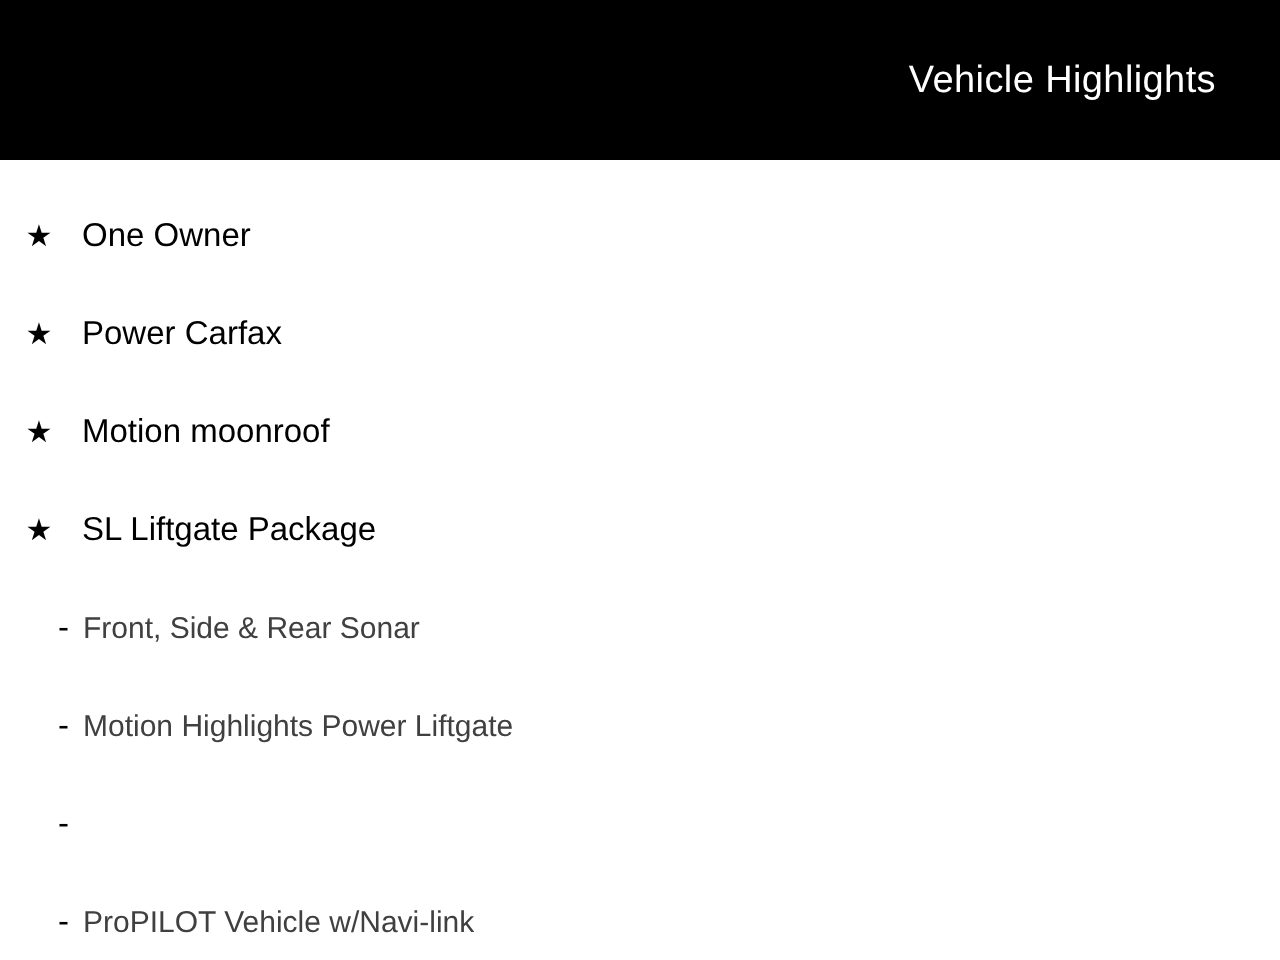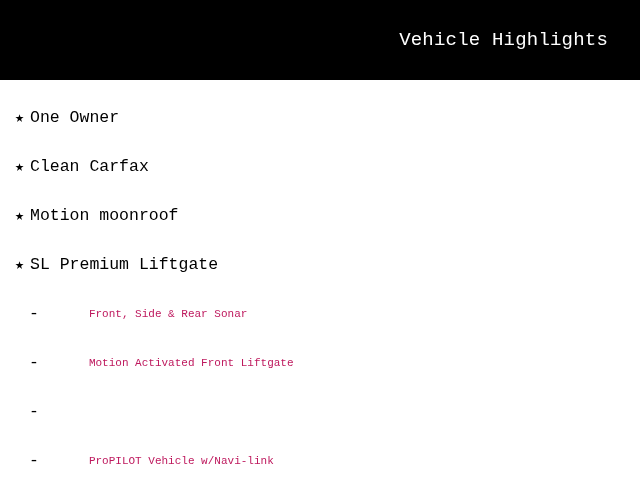--- a/index.html
+++ b/index.html
@@ -11,21 +11,20 @@
     height: 480px;
     background: #ffffff;
     font-family: "Liberation Sans", sans-serif;
     overflow: hidden;
   }
   .page {
     position: relative;
     width: 640px;
     height: 480px;
     background: #ffffff;
-    font-family: Liberation Mono, monospace;
   }
   .header {
     width: 640px;
     height: 80px;
     background: #000000;
     display: flex;
     align-items: center;
     justify-content: flex-end;
     box-sizing: border-box;
     padding-right: 32px;
@@ -52,81 +51,80 @@
     flex: 0 0 21px;
     text-align: center;
     font-size: 15px;
     color: #000000;
     line-height: 1;
   }
   .bullet-label {
     font-size: 16.5px;
     color: #000000;
     line-height: 1;
-    margin-left: 0;
+    margin-left: 11px;
   }
   .sub-row {
     display: flex;
     align-items: center;
     height: 49px;
     padding-left: 29px;
     box-sizing: border-box;
   }
   .sub-dash {
     font-size: 16.5px;
     color: #000000;
     line-height: 1;
     margin-right: 7px;
   }
   .sub-label {
-    font-size: 11px;
-    color: #be185d;
+    font-size: 15px;
+    color: #404040;
     line-height: 1;
-    margin-left: 43px;
   }
 </style>
 </head>
 <body>
 
 <div class="page">
 
   <div class="header">
     <div class="header-title">Vehicle Highlights</div>
   </div>
 
   <div class="content">
 
     <div class="bullet-row">
       <span class="star-icon">★</span>
       <span class="bullet-label">One Owner</span>
     </div>
 
     <div class="bullet-row">
       <span class="star-icon">★</span>
-      <span class="bullet-label">Clean Carfax</span>
+      <span class="bullet-label">Power Carfax</span>
     </div>
 
     <div class="bullet-row">
       <span class="star-icon">★</span>
       <span class="bullet-label">Motion moonroof</span>
     </div>
 
     <div class="bullet-row">
       <span class="star-icon">★</span>
-      <span class="bullet-label">SL Premium Liftgate</span>
+      <span class="bullet-label">SL Liftgate Package</span>
     </div>
 
     <div class="sub-row">
       <span class="sub-dash">-</span>
       <span class="sub-label">Front, Side &amp; Rear Sonar</span>
     </div>
 
     <div class="sub-row">
       <span class="sub-dash">-</span>
-      <span class="sub-label">Motion Activated Front Liftgate</span>
+      <span class="sub-label">Motion Highlights Power Liftgate</span>
     </div>
 
     <div class="sub-row">
       <span class="sub-dash">-</span>
     </div>
 
     <div class="sub-row">
       <span class="sub-dash">-</span>
       <span class="sub-label">ProPILOT Vehicle w/Navi-link</span>
     </div>

